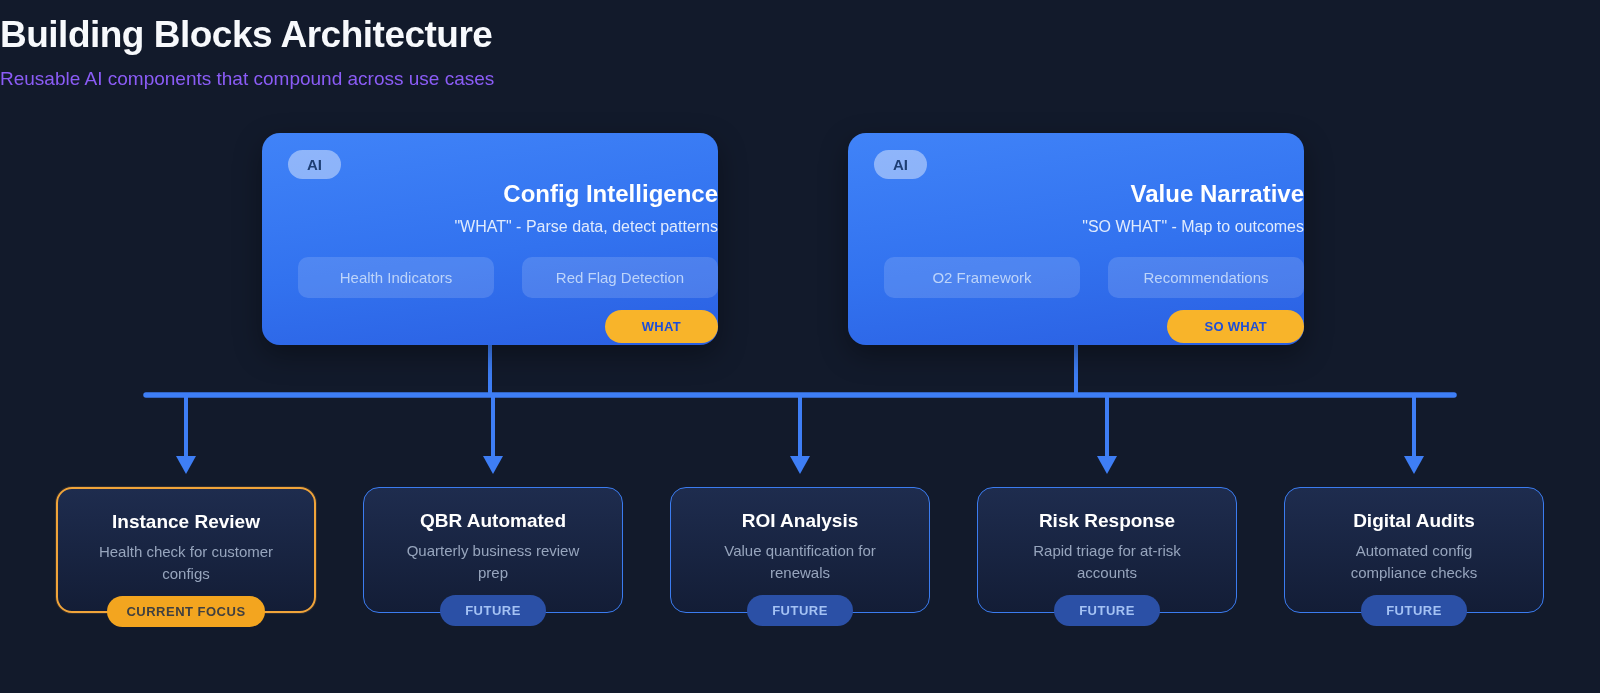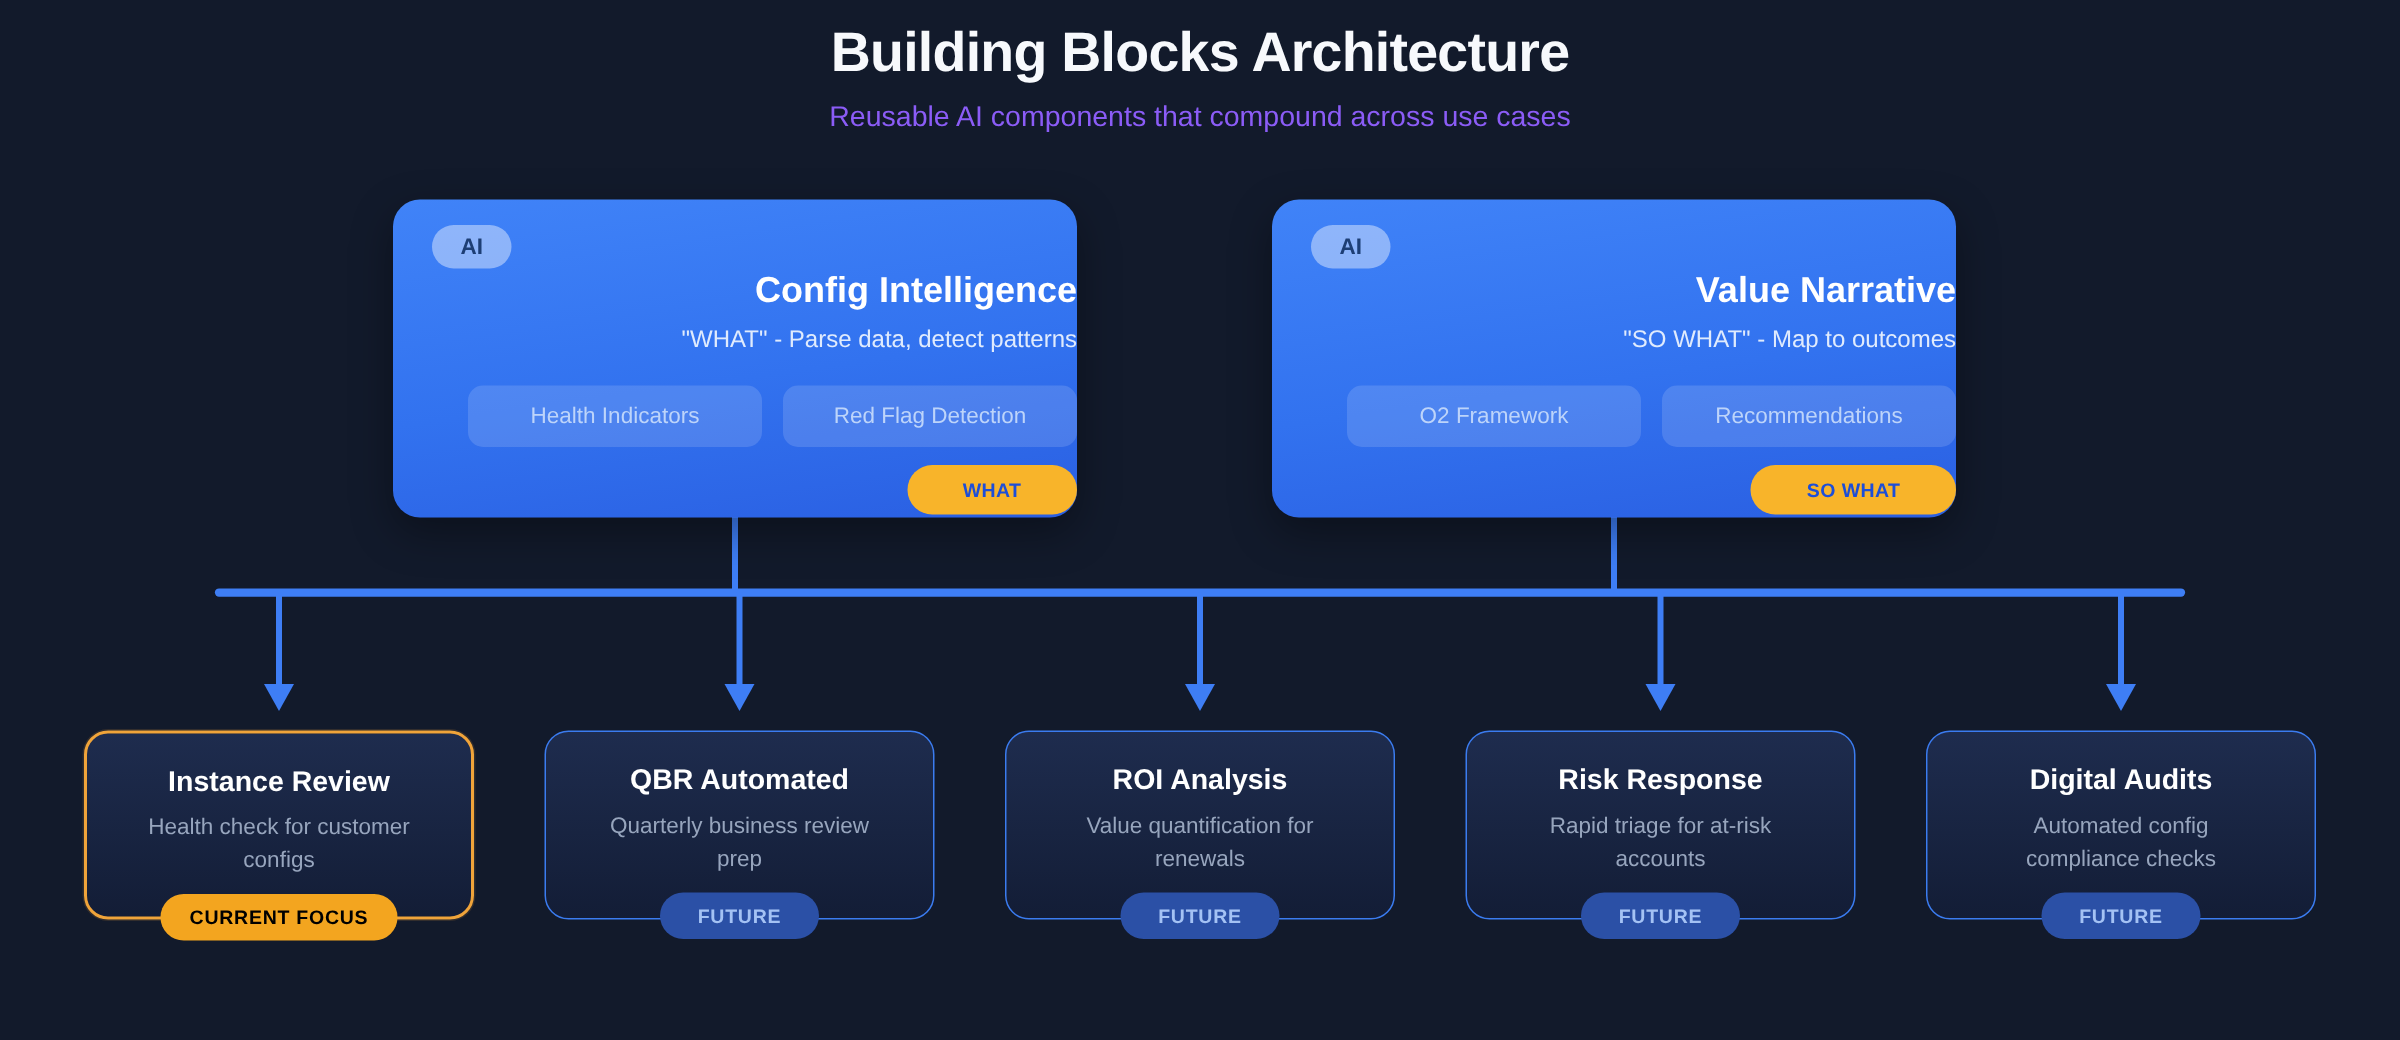--- a/index.html
+++ b/index.html
@@ -5,21 +5,21 @@
   html,body{margin:0;padding:0;background:#0c1322;}
   .canvas{
     position:relative;
     width:1600px;height:693px;
     background:#121a2b;
     font-family:"Liberation Sans","DejaVu Sans",sans-serif;
     overflow:hidden;
   }
 
   
-  .hdr{position:absolute;top:14px;left:0;width:100%;text-align:center;}
+  .hdr{position:absolute;top:14px;left:0;width:100%;text-align:left;}
   .hdr h1{
     margin:0;font-size:37px;font-weight:800;letter-spacing:-0.5px;
     color:#f7f9fc;
   }
   .hdr p{
     margin:12px 0 0 0;font-size:19px;color:#8b5cf6;font-weight:400;
   }
 
   
   .wires{position:absolute;left:0;top:0;z-index:1;}
@@ -36,21 +36,21 @@
   .top-card.left{left:262px;}
   .top-card.right{left:848px;}
   .ai-badge{
     position:absolute;left:26px;top:17px;
     background:rgba(255,255,255,0.42);
     color:#1d3e74;font-weight:700;font-size:15px;
     padding:6px 19px;border-radius:999px;
   }
   .top-title{margin-top:47px;font-size:24px;font-weight:700;color:#ffffff;}
   .top-sub{margin-top:10px;font-size:16px;color:#e0ebfd;}
-  .chip-row{margin-top:21px;display:flex;gap:14px;}
+  .chip-row{margin-top:21px;display:flex;gap:28px;}
   .chip{
     width:196px;padding:12px 0;text-align:center;
     background:rgba(255,255,255,0.14);
     border-radius:10px;color:#bdd4fa;font-size:15px;
   }
   .stage-pill{
     margin-top:12px;
     background:#f8b42a;color:#1d4ed8;
     font-weight:700;font-size:13px;letter-spacing:0.3px;
     padding:9px 37px;border-radius:999px;
@@ -70,21 +70,21 @@
   .bot-title{margin-top:22px;font-size:19px;font-weight:700;color:#ffffff;}
   .bot-sub{
     margin-top:8px;max-width:182px;text-align:center;
     font-size:15px;line-height:1.45;color:#97a5bd;
   }
   .status-badge{
     margin-top:11px;border-radius:999px;
     font-size:13px;font-weight:700;letter-spacing:0.5px;
     padding:8px 19px;
   }
-  .status-badge.current{background:#f3a51f;color:#000000;}
+  .status-badge.current{background:#f3a51f;color:#404040;}
   .status-badge.future{background:#2b50a6;color:#a4c2f4;padding:8px 25px;}
 </style>
 </head>
 <body>
 
 <div class="canvas">
 
   <div class="hdr">
     <h1>Building Blocks Architecture</h1>
     <p>Reusable AI components that compound across use cases</p>

